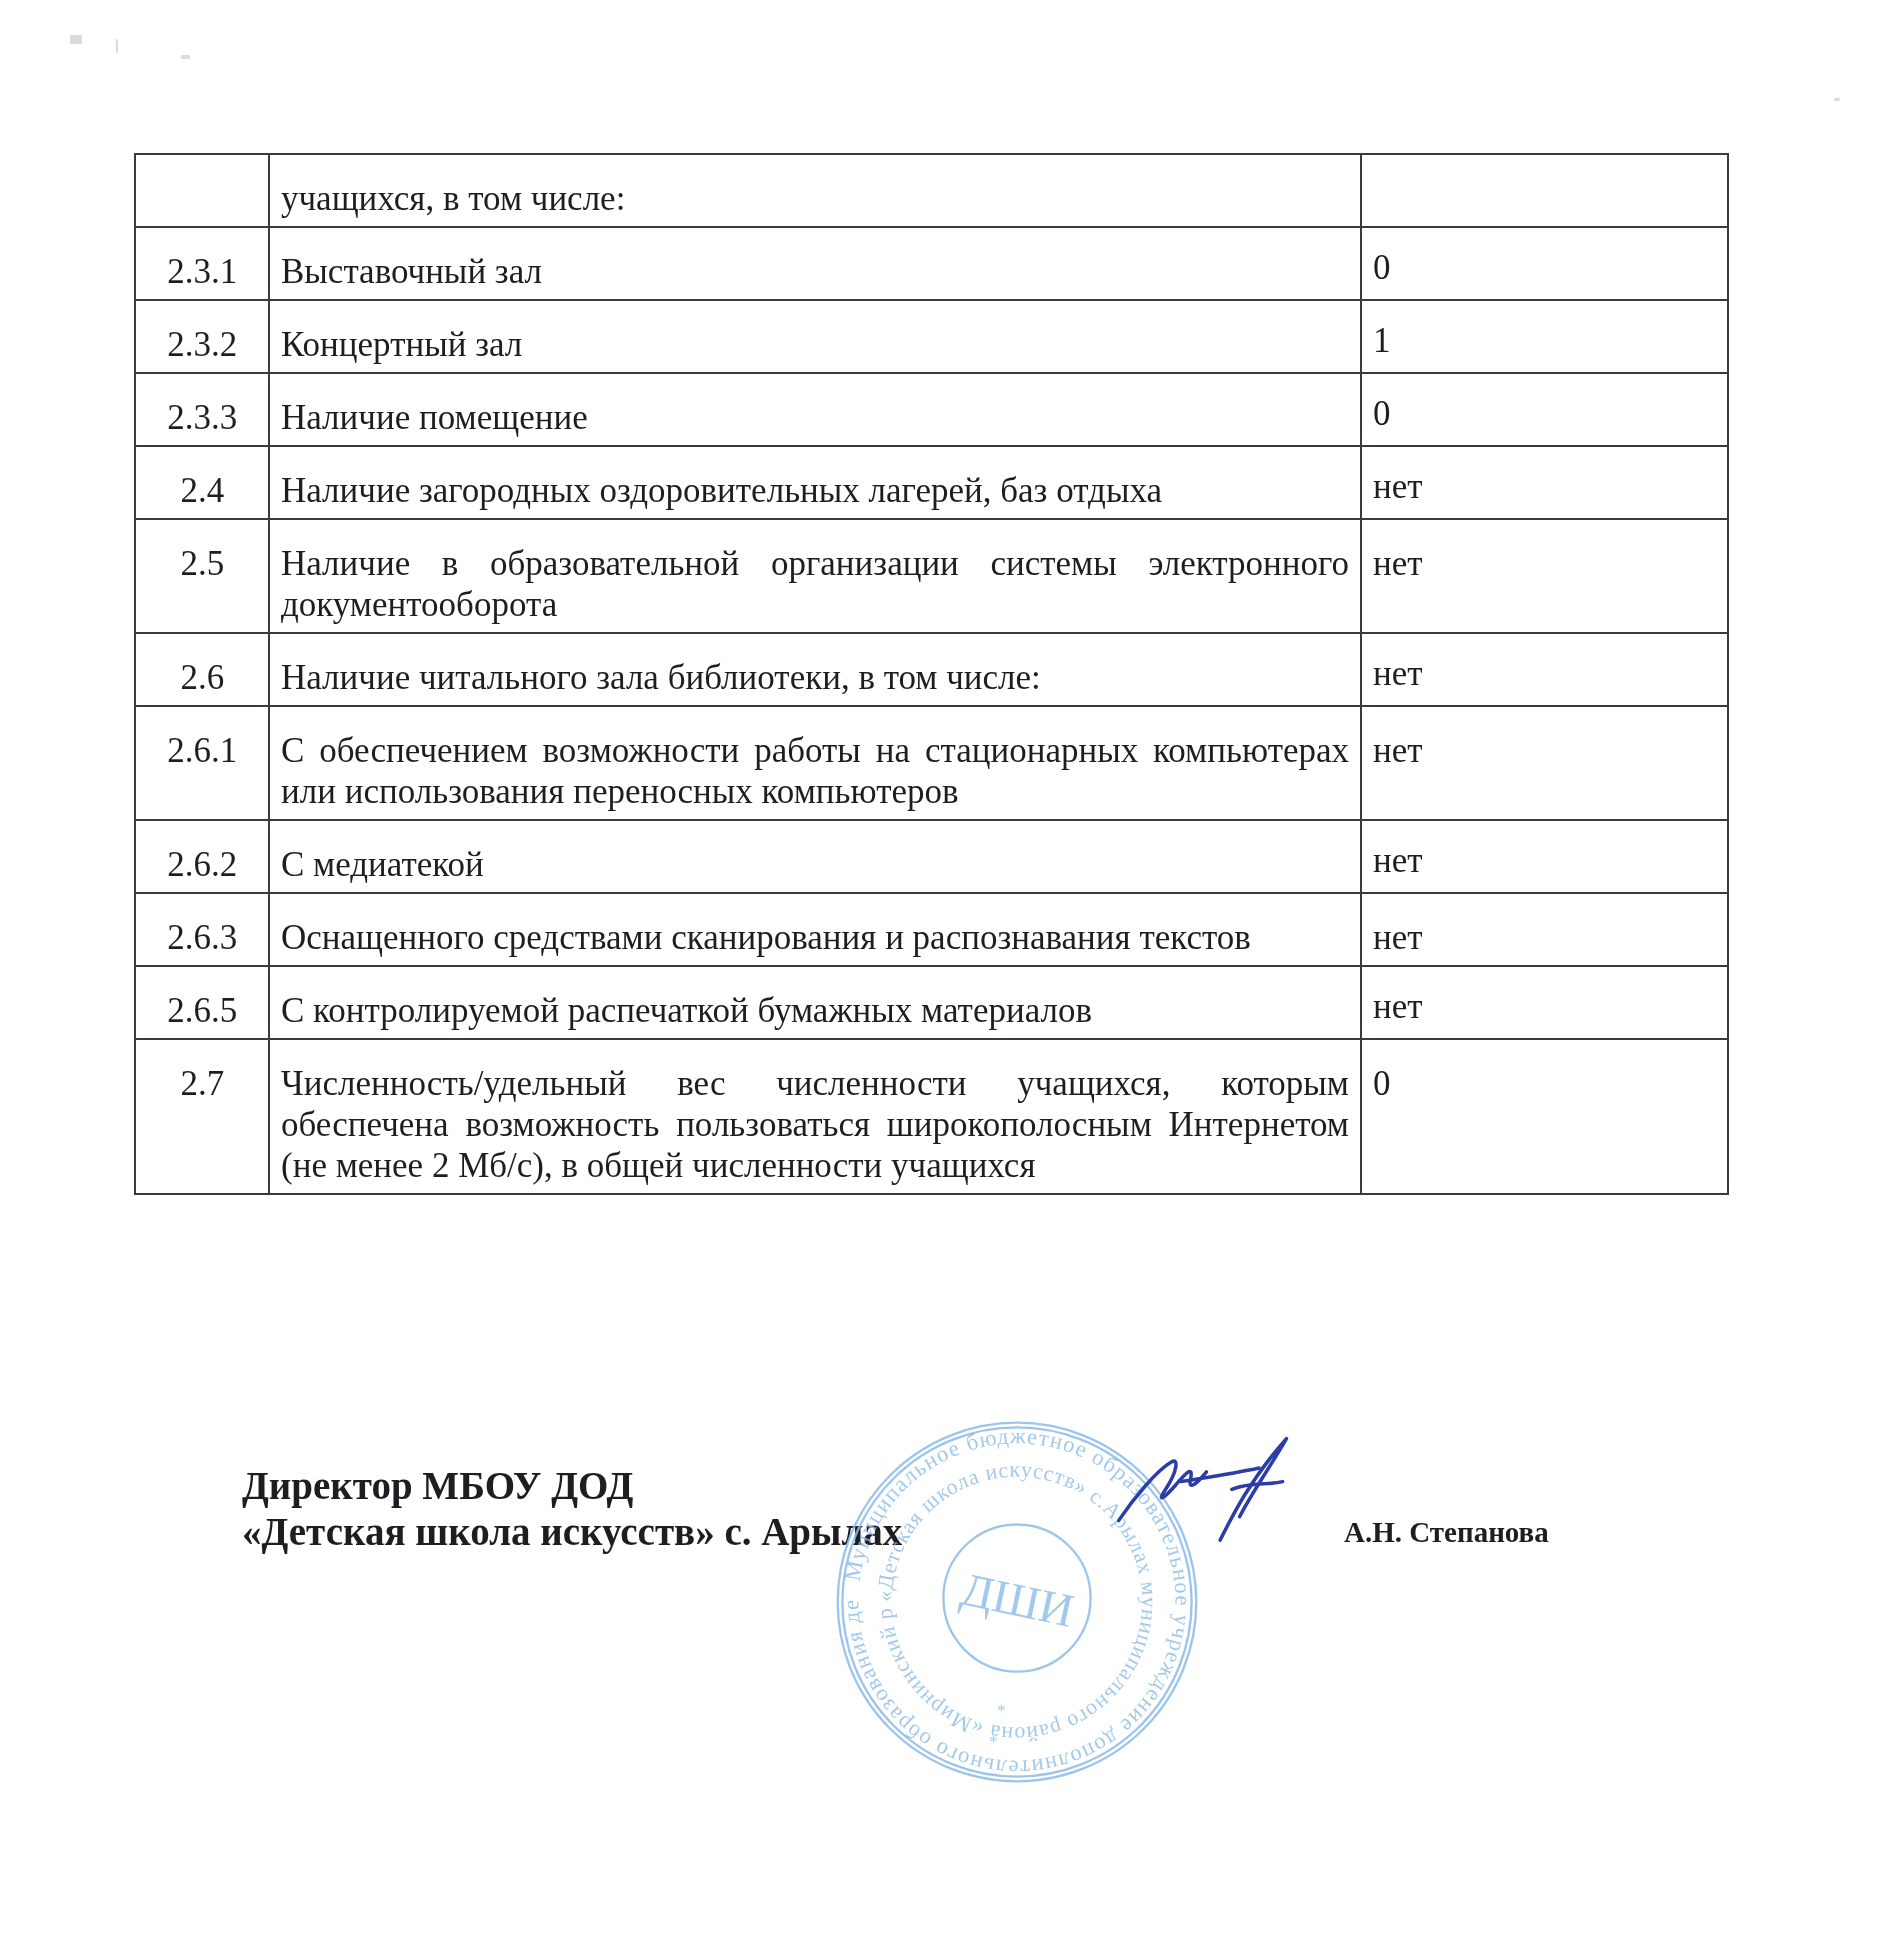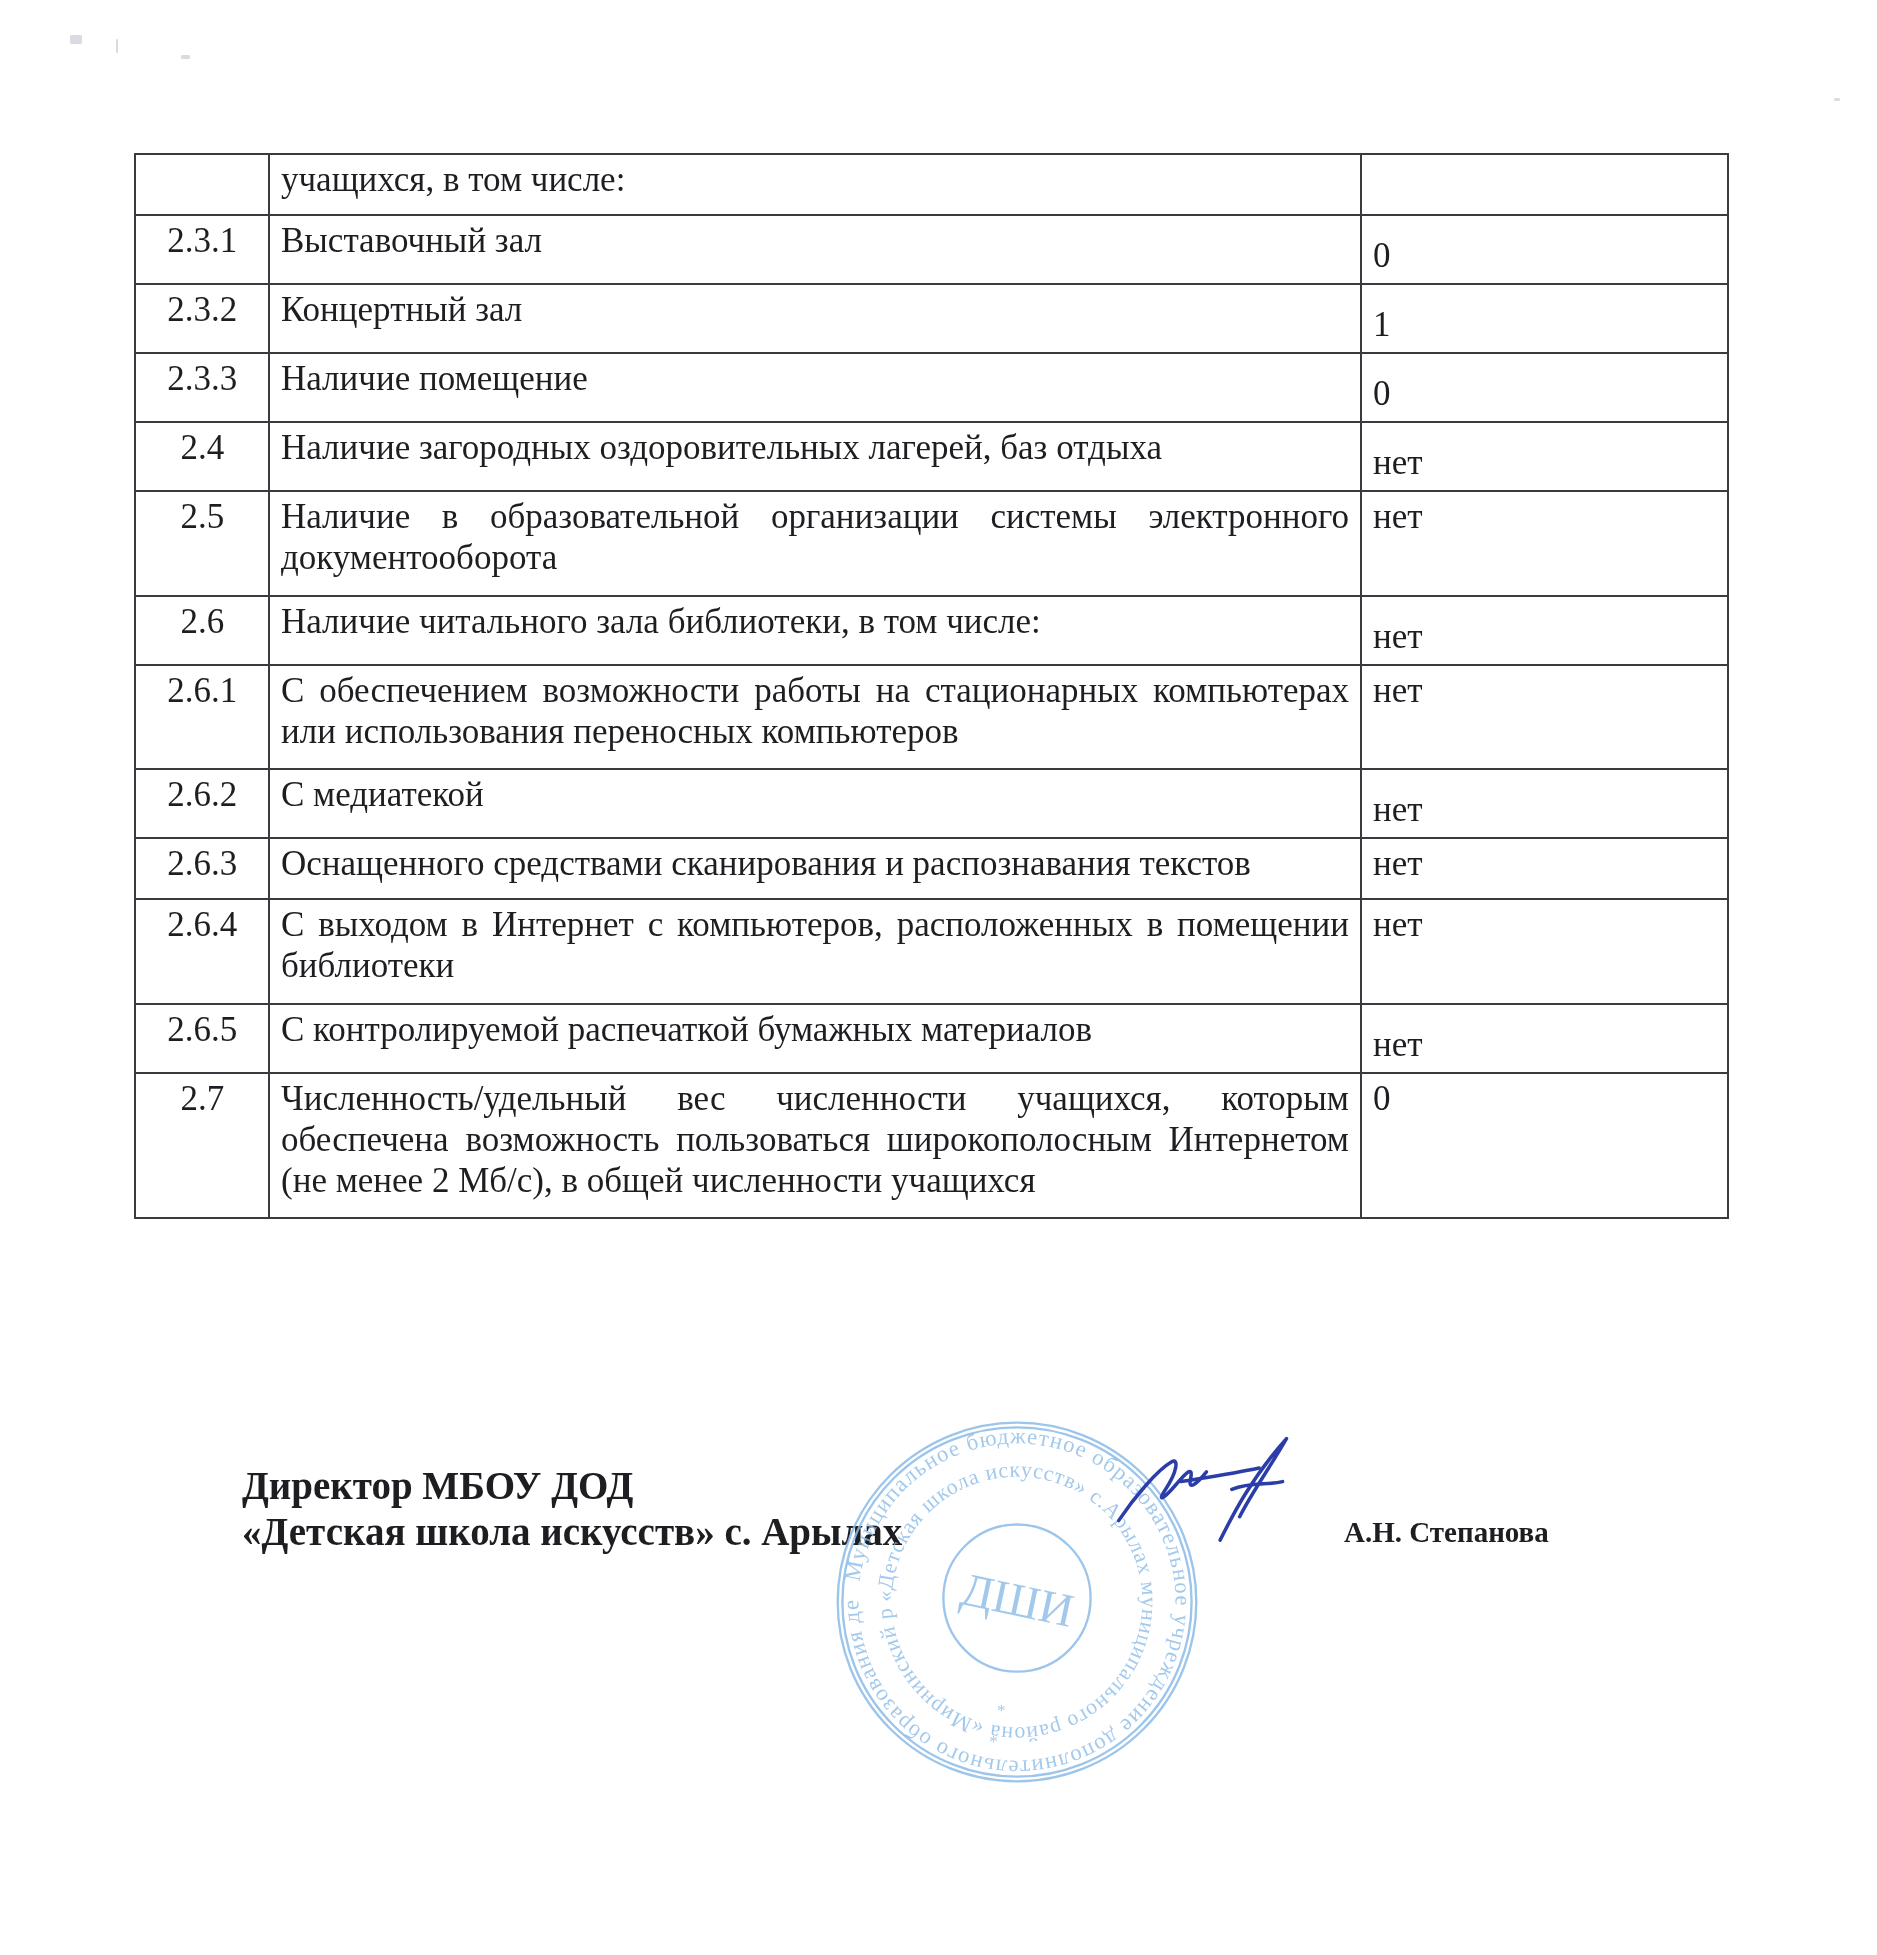--- a/index.html
+++ b/index.html
@@ -8,21 +8,21 @@
 
   .scan-mark { position: absolute; background: #b9bdc8; opacity: .55; border-radius: 1.2px; }
 
   table.report { position: absolute; left: 134px; top: 153px; border-collapse: collapse;
                  table-layout: fixed; width: 1587px; }
   table.report td { border: 2px solid #3a3a40; vertical-align: top; padding: 0;
                     font-size: 35px; line-height: 41px; }
   td.c-num { width: 132px; text-align: center; }
   td.c-desc { width: 1090px; }
   td.c-val { width: 365px; }
-  .cell-inner { padding: 4px 11px 7px 11px; }
+  .cell-inner { padding: 23px 11px 7px 11px; }
   td.c-num .cell-inner { padding-left: 11.7px; }
   td.c-desc .cell-inner { text-align: justify; text-align-last: left; }
   .val-low .cell-inner { padding-top: 19px; }
 
   .signature-block { position: absolute; left: 242px; top: 1463px; font-weight: bold;
                      font-size: 39px; line-height: 46px; }
   .signer-name { position: absolute; left: 1344px; top: 1509px; font-weight: bold;
                  font-size: 29px; line-height: 46px; white-space: nowrap; }
 
   .stamp { position: absolute; left: 833px; top: 1418px; width: 368px; height: 368px; }
@@ -136,31 +136,20 @@
     <td class="c-val val-low">
           <div class="cell-inner">нет</div>
         </td>
   </tr>
       <tr style="height: 61px;">
     <td class="c-num">
           <div class="cell-inner">2.6.3</div>
         </td>
     <td class="c-desc">
           <div class="cell-inner">Оснащенного средствами сканирования и распознавания текстов</div>
-        </td>
-    <td class="c-val">
-          <div class="cell-inner">нет</div>
-        </td>
-  </tr>
-      <tr style="height: 105px;">
-    <td class="c-num">
-          <div class="cell-inner">2.6.4</div>
-        </td>
-    <td class="c-desc">
-          <div class="cell-inner">С выходом в Интернет с компьютеров, расположенных в помещении библиотеки</div>
         </td>
     <td class="c-val">
           <div class="cell-inner">нет</div>
         </td>
   </tr>
       <tr style="height: 61px;">
     <td class="c-num">
           <div class="cell-inner">2.6.5</div>
         </td>
     <td class="c-desc">

